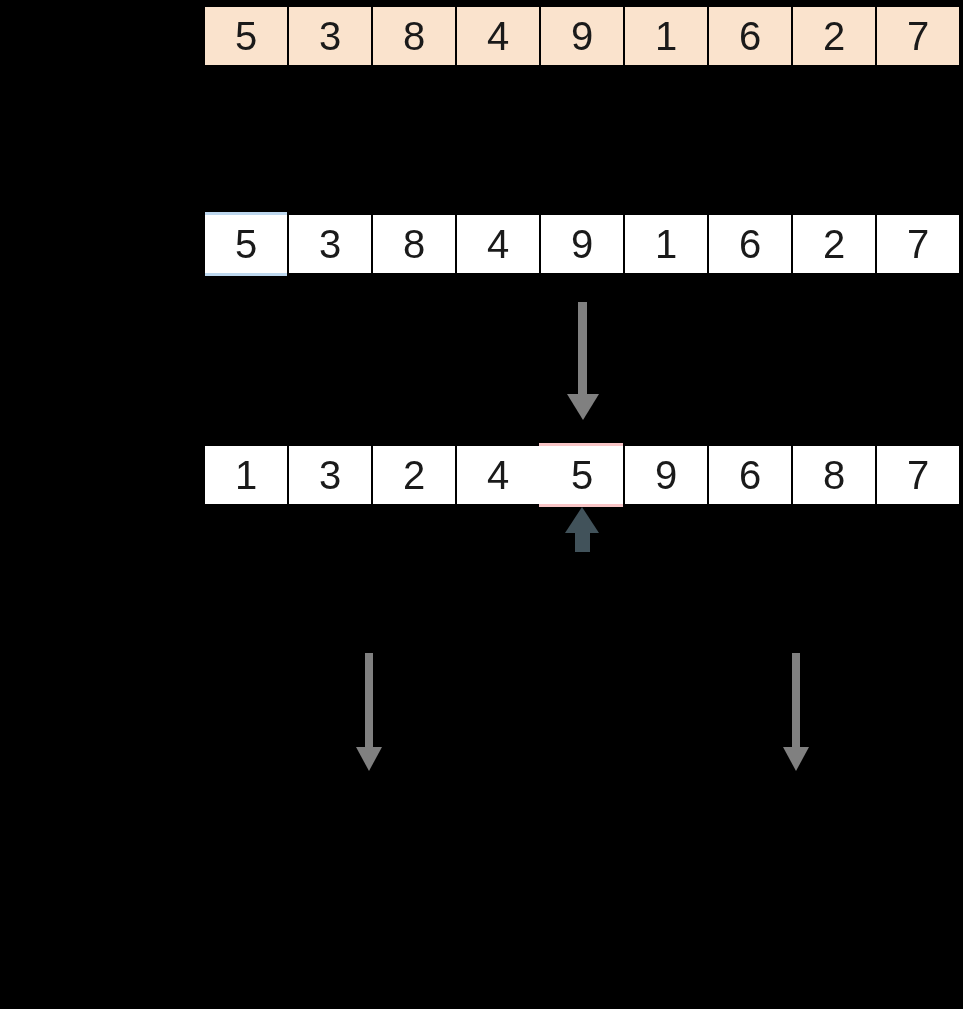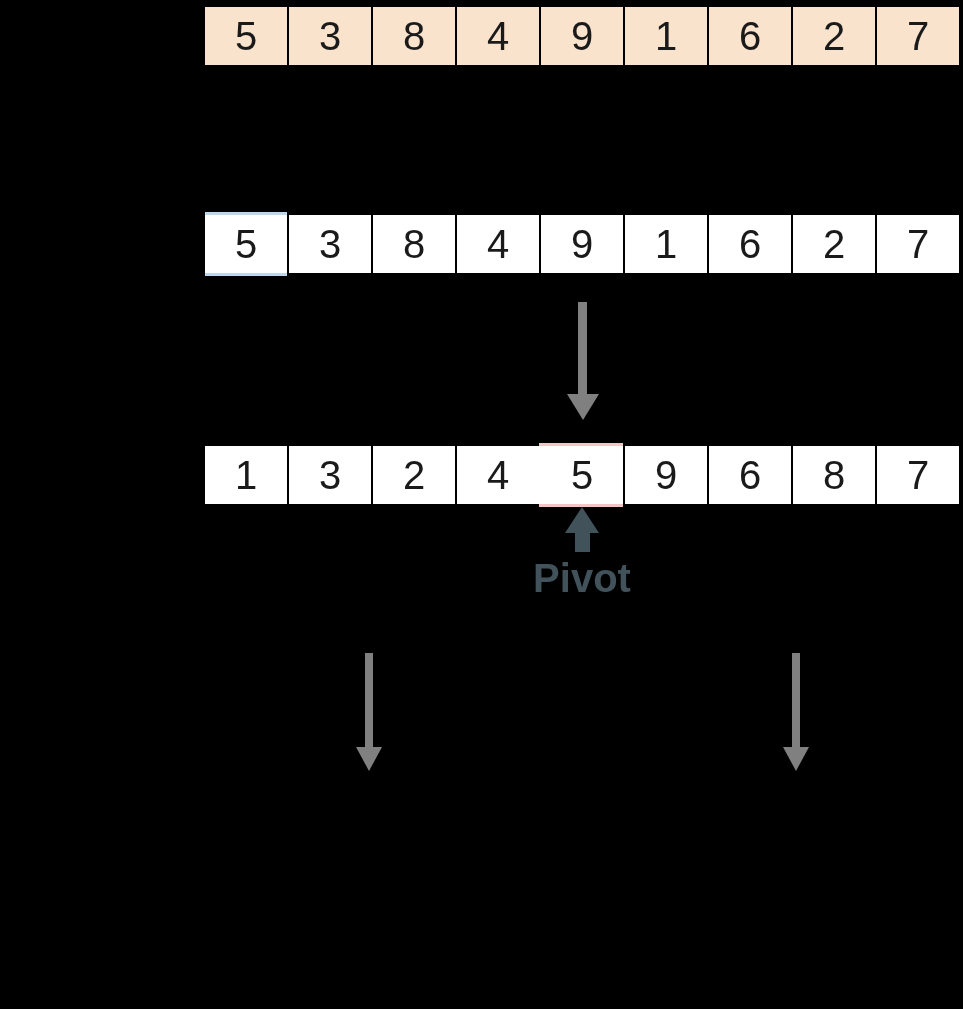--- a/index.html
+++ b/index.html
@@ -128,21 +128,20 @@
       <div class="array-cell" style="background: rgb(255, 255, 255);">6</div>
       <div class="array-cell" style="background: rgb(255, 255, 255);">8</div>
       <div class="array-cell" style="background: rgb(255, 255, 255);">7</div>
     </div>
 
   <div class="arrow" id="arrow-pivot">
     <div class="shaft"></div>
     <div class="head"></div>
   </div>
 
-  <div class="pivot-label">Pivot</div>
 
   <div class="arrow" id="arrow-left">
     <div class="shaft"></div>
     <div class="head"></div>
   </div>
 
   <div class="arrow" id="arrow-right">
     <div class="shaft"></div>
     <div class="head"></div>
   </div>

